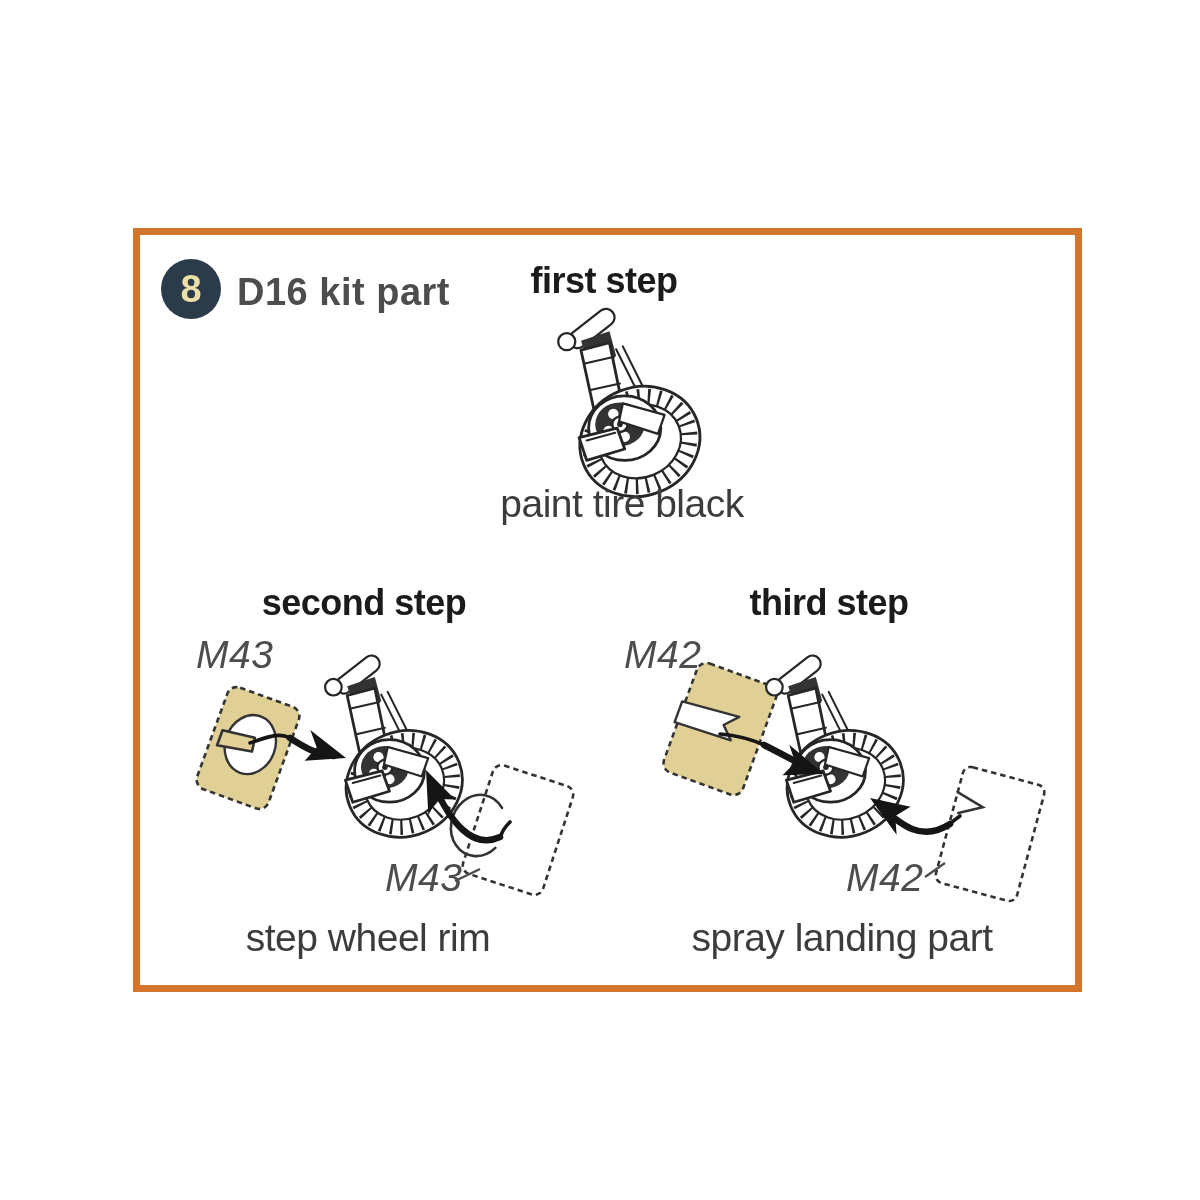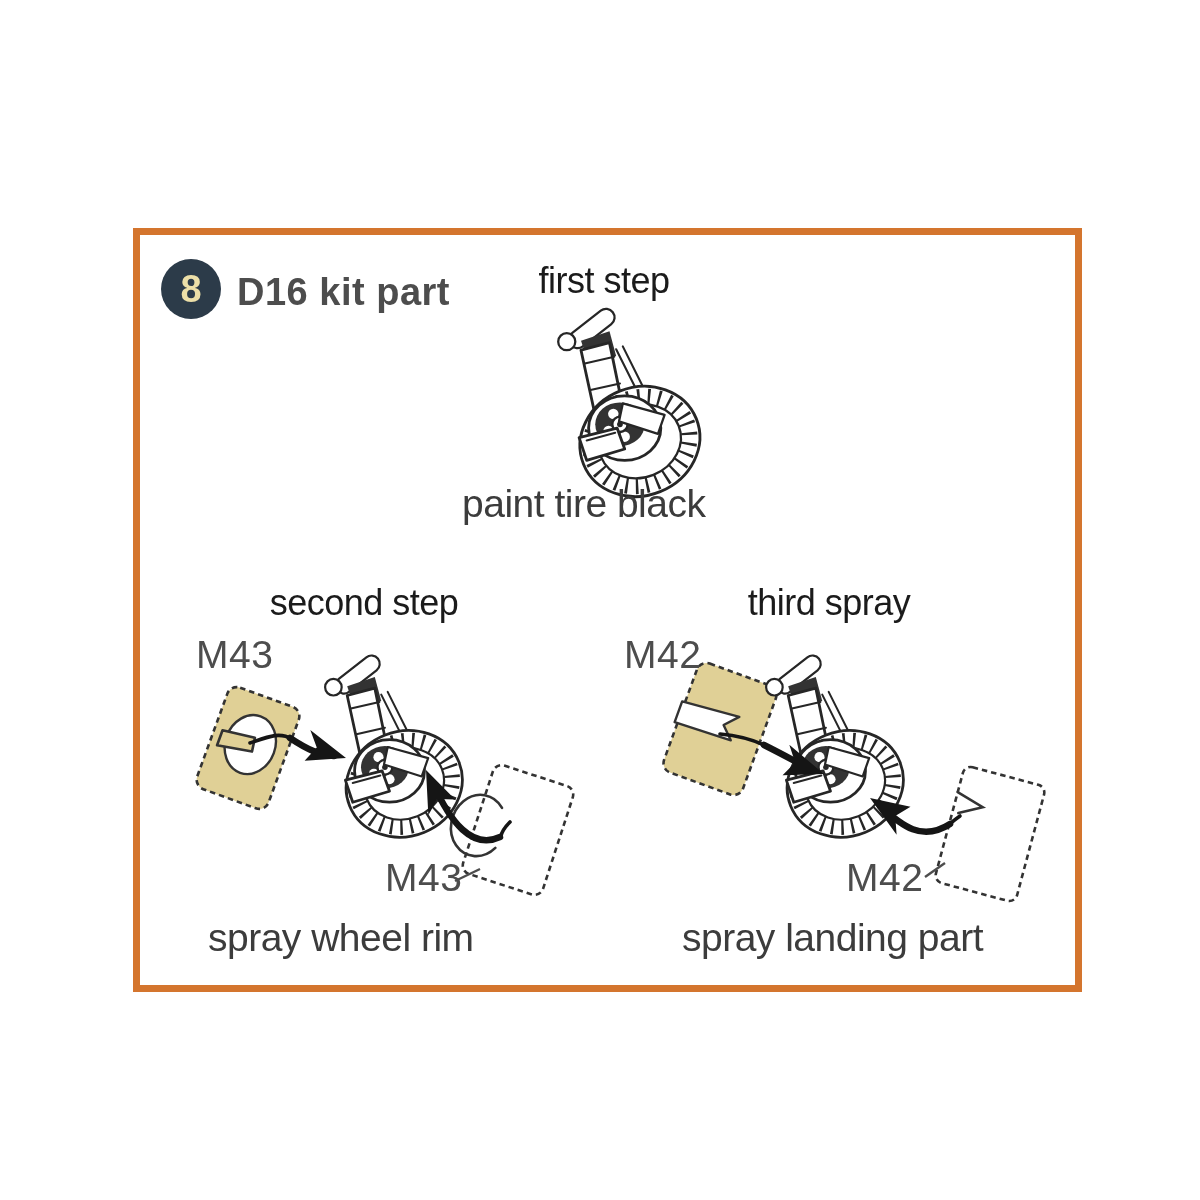--- a/index.html
+++ b/index.html
@@ -16,31 +16,31 @@
   html,body{margin:0;padding:0;background:var(--page-bg);}
   .canvas{position:relative;width:1200px;height:1200px;background:var(--page-bg);
           font-family:"Liberation Sans","DejaVu Sans",sans-serif;overflow:hidden;}
   .frame{position:absolute;left:133px;top:228px;width:949px;height:764px;
          box-sizing:border-box;border:7px solid var(--border-orange);background:#fff;}
   .badge{position:absolute;left:161px;top:259px;width:60px;height:60px;border-radius:50%;
          background:var(--badge-bg);color:var(--badge-text);display:flex;align-items:center;
          justify-content:center;font-size:38px;font-weight:bold;}
   .kit-label{position:absolute;left:237px;top:271px;font-size:38px;color:var(--label-gray);
          letter-spacing:0.5px;font-weight:bold;}
-  .step-title{position:absolute;width:320px;text-align:center;font-size:36px;font-weight:normal;
+  .step-title{position:absolute;width:320px;text-align:center;font-size:36px;font-weight:bold;
          color:var(--heading);letter-spacing:-0.5px;}
   .t1{left:444px;top:260px;}
   .t2{left:204px;top:582px;}
   .t3{left:669px;top:582px;}
-  .caption{position:absolute;width:320px;font-size:39px;color:var(--caption);
+  .caption{position:absolute;width:320px;text-align:center;font-size:39px;color:var(--caption);
          letter-spacing:-0.5px;}
   .c1{left:462px;top:482px;}
   .c2{left:208px;top:916px;}
   .c3{left:682px;top:916px;}
-  .mlabel{position:absolute;font-size:39px;color:var(--label-gray);letter-spacing:0.5px;}
+  .mlabel{position:absolute;font-size:39px;color:var(--label-gray);letter-spacing:0.5px;font-style:italic;}
   .m2a{left:196px;top:633px;}
   .m2b{left:385px;top:856px;}
   .m3a{left:624px;top:633px;}
   .m3b{left:846px;top:856px;}
   .art{position:absolute;}
   .a1{left:512px;top:291px;}
   .a2{left:150px;top:626px;}
   .a3{left:608px;top:626px;}
 
   
@@ -111,21 +111,21 @@
 
   <div class="frame"></div>
 
   <div class="badge">
     <span>8</span>
   </div>
   <div class="kit-label">D16 kit part</div>
 
   <div class="step-title t1">first step</div>
   <div class="step-title t2">second step</div>
-  <div class="step-title t3">third spray</div>
+  <div class="step-title t3">third step</div>
 
   <svg class="art a1" width="240" height="240" viewBox="0 0 240 240">
     <g transform="translate(12,6) scale(0.95)">
         <use href="#lg"></use>
       </g>
   </svg>
 
   <svg class="art a2" width="465" height="305" viewBox="0 0 465 305">
 
     <g transform="translate(98,122) rotate(20)">
@@ -186,16 +186,16 @@
     </g>
     <line x1="317" y1="251" x2="337" y2="237" class="leader"></line>
   </svg>
 
   <div class="mlabel m2a">M43</div>
   <div class="mlabel m2b">M43</div>
   <div class="mlabel m3a">M42</div>
   <div class="mlabel m3b">M42</div>
 
   <div class="caption c1">paint tire black</div>
-  <div class="caption c2">spray wheel rim</div>
+  <div class="caption c2">step wheel rim</div>
   <div class="caption c3">spray landing part</div>
 
 </div>
 
 </body></html>

